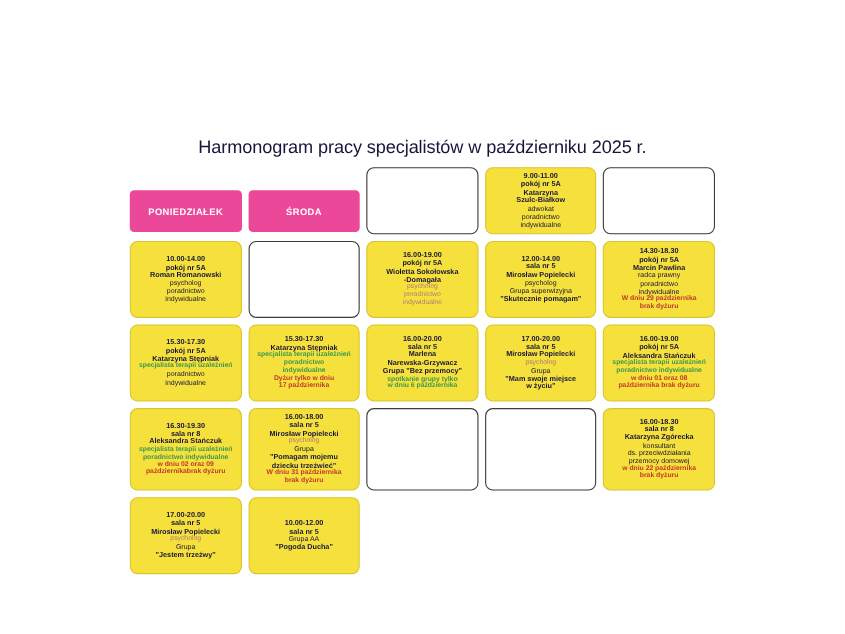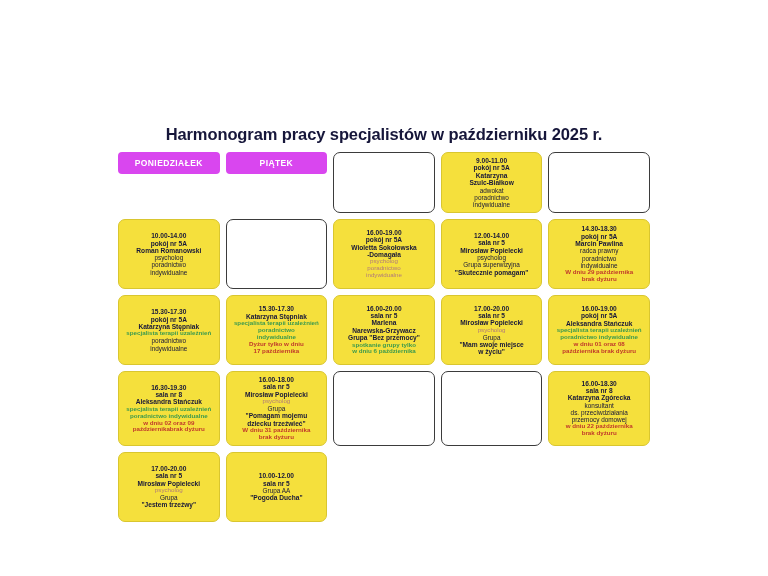--- a/index.html
+++ b/index.html
@@ -19,45 +19,46 @@
     height: 576px;
     box-sizing: border-box;
   }
   .title {
     position: absolute;
     top: 125px;
     left: 0;
     width: 768px;
     text-align: center;
     font-size: 16.5px;
-    font-weight: bold;
+    font-weight: normal;
     color: #16163a;
     letter-spacing: -0.1px;
   }
   .grid {
     position: absolute;
     top: 152px;
     left: 118px;
     width: 532px;
     display: grid;
     grid-template-columns: repeat(5, 1fr);
     column-gap: 6px;
     row-gap: 6px;
   }
   .dayhead {
-    background: #d946ef;
+    background: #ec4899;
     color: #ffffff;
     border-radius: 4px;
-    height: 22px;
+    height: 38px;
     display: flex;
     align-items: center;
     justify-content: center;
     font-size: 8.5px;
     font-weight: bold;
     letter-spacing: 0.4px;
+    margin-top: 21px;
   }
   .cell {
     border-radius: 7px;
     min-height: 58px;
     box-sizing: border-box;
     padding: 4px 3px;
     display: flex;
     flex-direction: column;
     align-items: center;
     justify-content: center;
@@ -106,21 +107,21 @@
 </head>
 <body>
 
 <div class="page">
 
   <div class="title">Harmonogram pracy specjalistów w październiku 2025 r.</div>
 
   <div class="grid">
 
     <div class="dayhead">PONIEDZIAŁEK</div>
-    <div class="dayhead">PIĄTEK</div>
+    <div class="dayhead">ŚRODA</div>
 
     <div class="cell empty"></div>
     <div class="cell filled">
         <span class="ln b">9.00-11.00</span>
         <span class="ln b">pokój nr 5A</span>
         <span class="ln b">Katarzyna</span>
         <span class="ln b">Szulc-Białkow</span>
         <span class="ln n">adwokat</span>
         <span class="ln n">poradnictwo</span>
         <span class="ln n">indywidualne</span>

